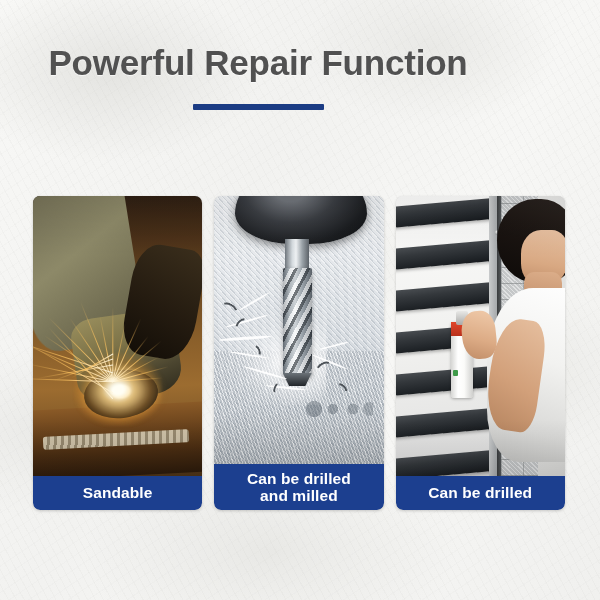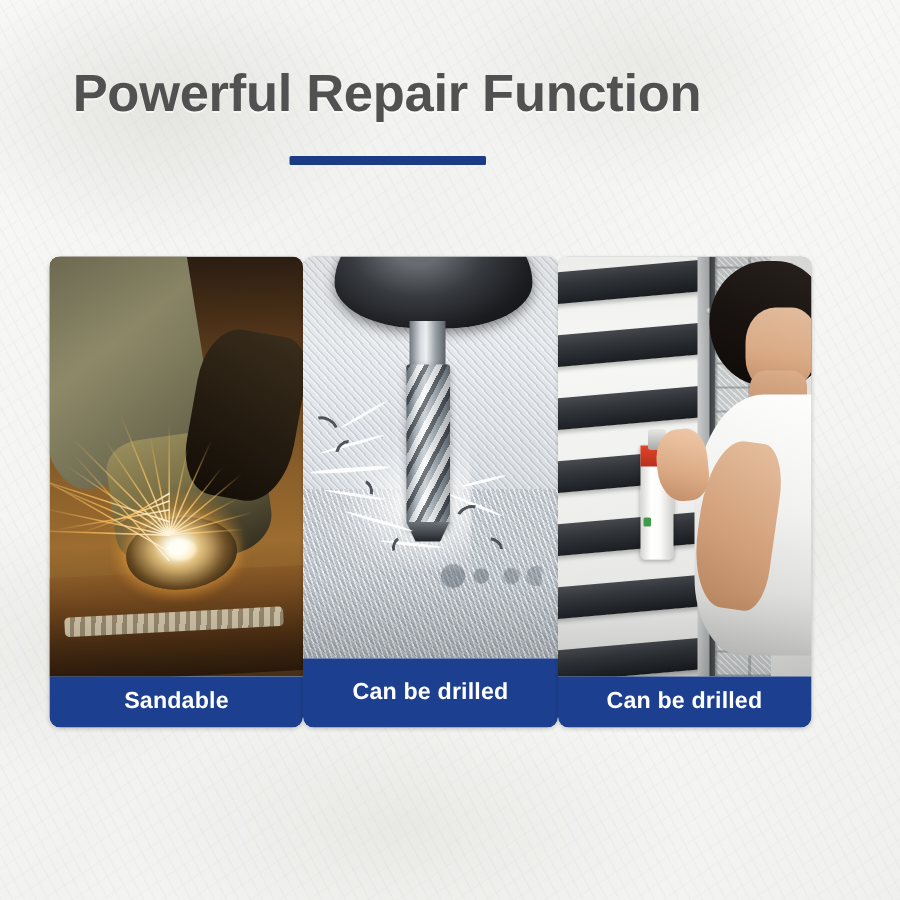--- a/index.html
+++ b/index.html
@@ -62,24 +62,25 @@
     width: 131px;
     height: 6px;
     margin: 22px auto 0;
     background: #1b3c84;
     border-radius: 1px;
   }
 
   
   .cards {
     position: absolute;
-    top: 171px;
+    top: 196px;
     left: 33px;
     width: 532px;
     display: flex;
+    gap: 12px;
   }
   .card {
     position: relative;
     width: 169.3px;
     height: 314px;
     border-radius: 7px;
     overflow: hidden;
     background: #cfcfcf;
     box-shadow: 0 1px 3px rgba(0,0,0,.18);
   }
@@ -532,20 +533,21 @@
             <i class="chip ch3"></i>
           <i class="chip ch4"></i>
             <i class="chip ch5"></i>
             <i class="chip ch6"></i>
         </div>
         <div class="photo-shade"></div>
       </div>
       <div class="caption">
         <div>
           <span>Can be drilled</span>
+          <span>and milled</span>
         </div>
       </div>
     </div>
 
     <div class="card">
       <div class="photo">
         <div class="scene-paint">
           <div class="wall-white"></div>
           <div class="slat sl1"></div>
           <div class="slat sl2"></div>

